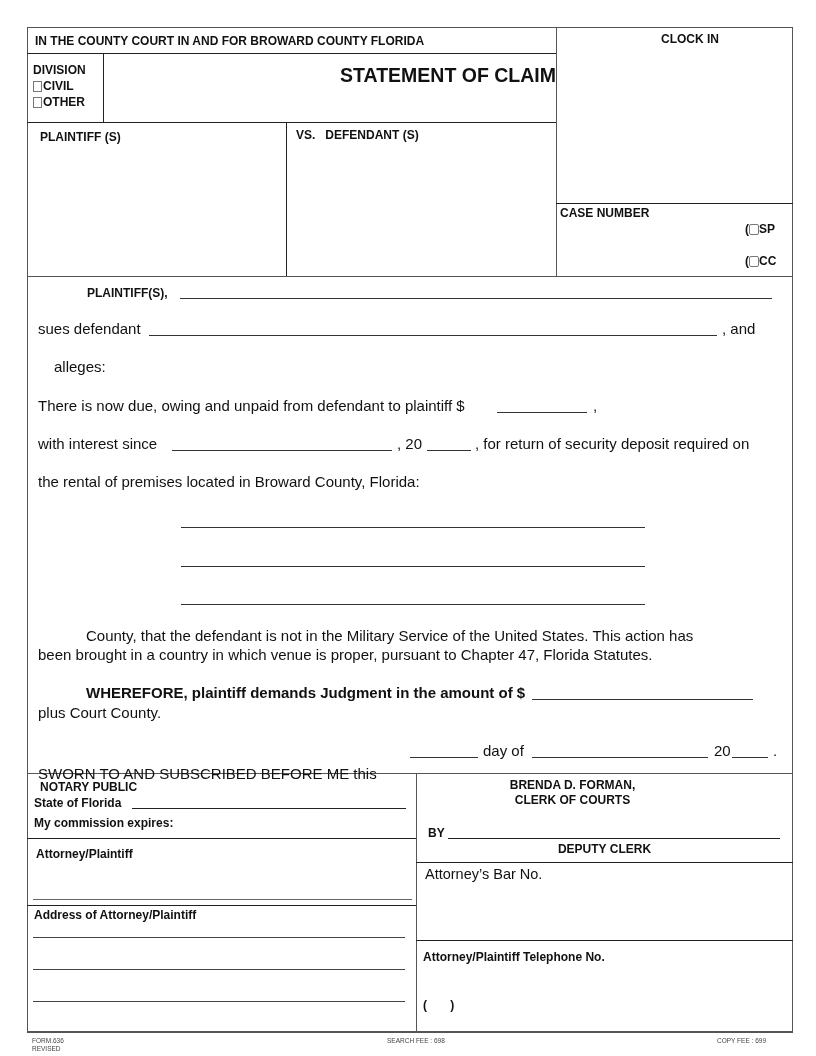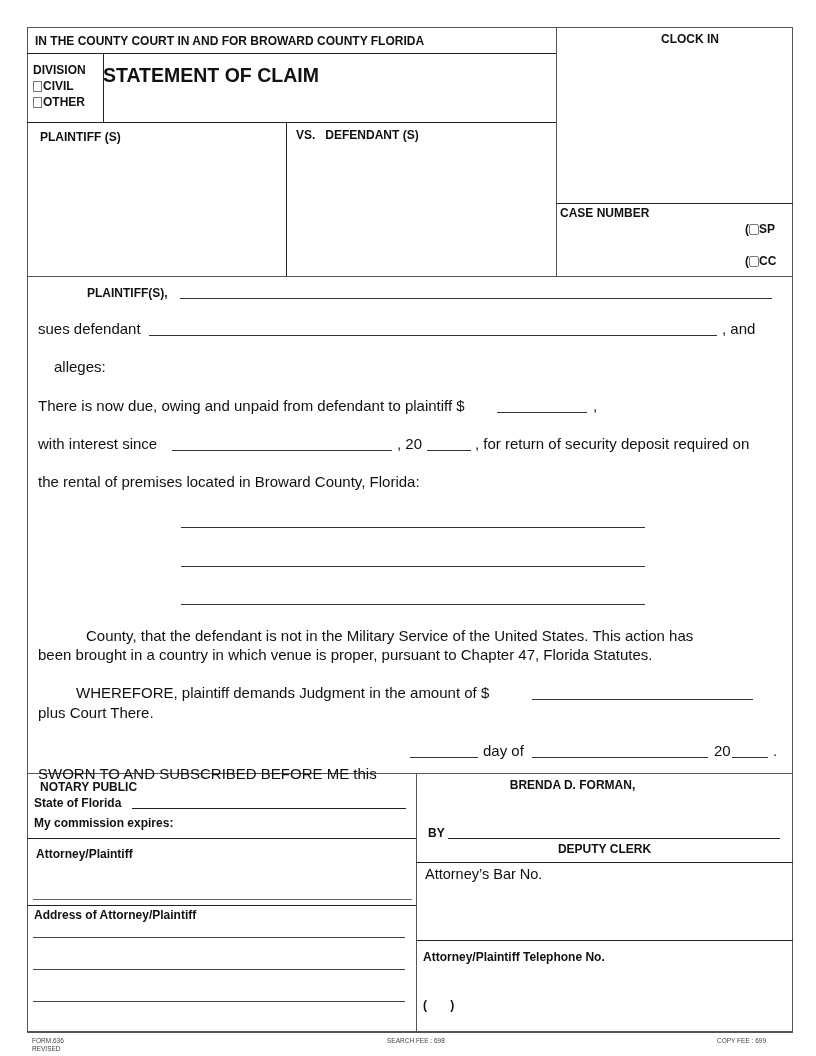--- a/index.html
+++ b/index.html
@@ -49,21 +49,21 @@
 <div>
   <div class="abs lbl" style="left:33px; top:63px;">DIVISION</div>
   <div class="abs lbl" style="left:33px; top:79px;">
     <span class="cb"></span><span>CIVIL</span>
   </div>
   <div class="abs lbl" style="left:33px; top:95px;">
     <span class="cb"></span><span>OTHER</span>
   </div>
 </div>
 
-<div class="abs bold" style="left:103px; top:63px; width:453px; text-align:left; font-size:19.5px; line-height:24px;">
+<div class="abs bold" style="left:103px; top:63px; width:453px; text-align:right; font-size:19.5px; line-height:24px;">
   <div>STATEMENT OF CLAIM</div>
 </div>
 
 <div class="abs lbl" style="left:40px; top:130px;">PLAINTIFF (S)</div>
 <div class="field" style="left:30px; top:148px; width:252px; height:124px;"></div>
 
 <div class="abs lbl" style="left:296px; top:128px;">
   <span>VS.</span>&nbsp;&nbsp;&nbsp;<span>DEFENDANT (S)</span>
 </div>
 <div class="field" style="left:290px; top:146px; width:262px; height:126px;"></div>
@@ -101,23 +101,23 @@
 
 <div class="abs body-text" style="left:38px; top:473px;">the rental of premises located in Broward County, Florida:</div>
 
 <div class="uline" style="left:181px; top:527px; width:464px;"></div>
 <div class="uline" style="left:181px; top:566px; width:464px;"></div>
 <div class="uline" style="left:181px; top:604px; width:464px;"></div>
 
 <div class="abs body-text" style="left:86px; top:627px;">County, that the defendant is not in the Military Service of the United States.  This action has</div>
 <div class="abs body-text" style="left:38px; top:646px;">been brought in a country in which venue is proper, pursuant to Chapter 47, Florida Statutes.</div>
 
-<div class="abs body-text" style="left:76px; top:684px;">WHEREFORE, plaintiff demands Judgment in the amount of $</div>
+<div class="abs body-text" style="left:86px; top:684px;font-weight:bold;">WHEREFORE, plaintiff demands Judgment in the amount of $</div>
 <div class="uline" style="left:532px; top:699px; width:221px;"></div>
-<div class="abs body-text" style="left:38px; top:704px;">plus Court There.</div>
+<div class="abs body-text" style="left:38px; top:704px;">plus Court County.</div>
 
 <div class="abs body-text" style="left:38px; top:742px;margin-top:23px;">SWORN TO AND SUBSCRIBED BEFORE ME this</div>
 <div class="uline" style="left:410px; top:757px; width:68px;"></div>
 <div class="abs body-text" style="left:483px; top:742px;">day of</div>
 <div class="uline" style="left:532px; top:757px; width:176px;"></div>
 <div class="abs body-text" style="left:714px; top:742px;">20</div>
 <div class="uline" style="left:732px; top:757px; width:36px;"></div>
 <div class="abs body-text" style="left:773px; top:742px;">.</div>
 
 <div class="abs lbl" style="left:34px; top:780px;margin-left:6px;">NOTARY PUBLIC</div>
@@ -128,20 +128,21 @@
 <div class="abs lbl" style="left:36px; top:847px;">Attorney/Plaintiff</div>
 <div class="uline" style="left:33px; top:899px; width:379px; border-color:#666;"></div>
 
 <div class="abs lbl" style="left:34px; top:908px;">Address of Attorney/Plaintiff</div>
 <div class="uline" style="left:33px; top:937px; width:372px; border-color:#444;"></div>
 <div class="uline" style="left:33px; top:969px; width:372px; border-color:#444;"></div>
 <div class="uline" style="left:33px; top:1001px; width:372px; border-color:#444;"></div>
 
 <div class="abs lbl" style="left:416px; top:778px; width:313px; text-align:center; line-height:15px;">
   <div>BRENDA D. FORMAN,</div>
+  <div>CLERK OF COURTS</div>
 </div>
 <div class="abs lbl" style="left:428px; top:826px;">BY</div>
 <div class="uline" style="left:448px; top:838px; width:332px; border-top-width:1px; border-color:#222;"></div>
 <div class="abs lbl" style="left:416px; top:842px; width:377px; text-align:center;">DEPUTY CLERK</div>
 
 <div class="abs" style="left:425px; top:866px; font-size:14.5px; white-space:nowrap;">Attorney’s Bar No.</div>
 <div class="field" style="left:420px; top:886px; width:368px; height:50px;"></div>
 
 <div class="abs lbl" style="left:423px; top:950px;">Attorney/Plaintiff Telephone No.</div>
 <div class="abs lbl" style="left:423px; top:998px;">

